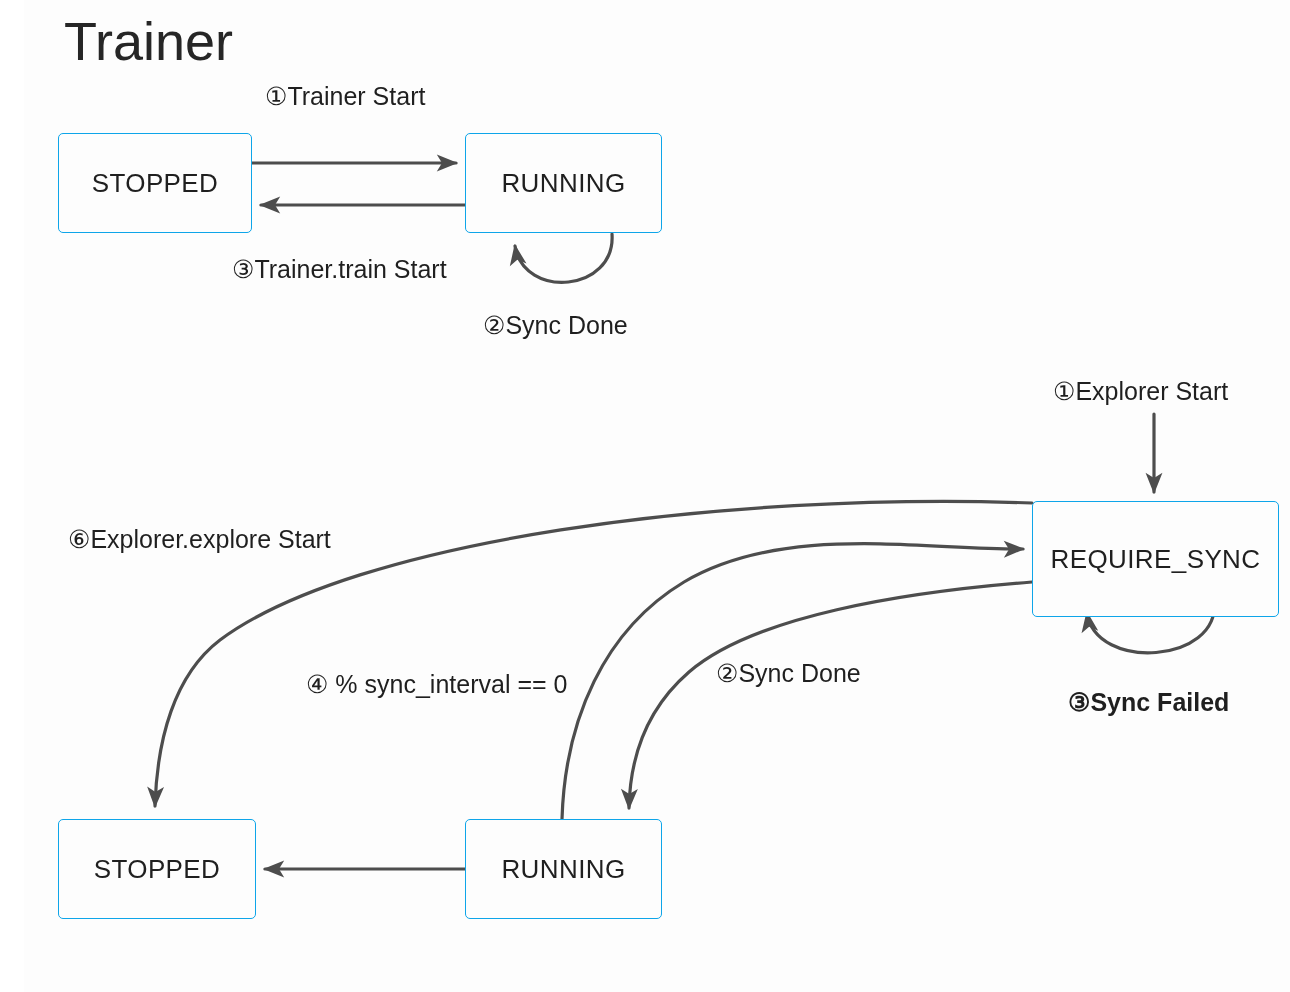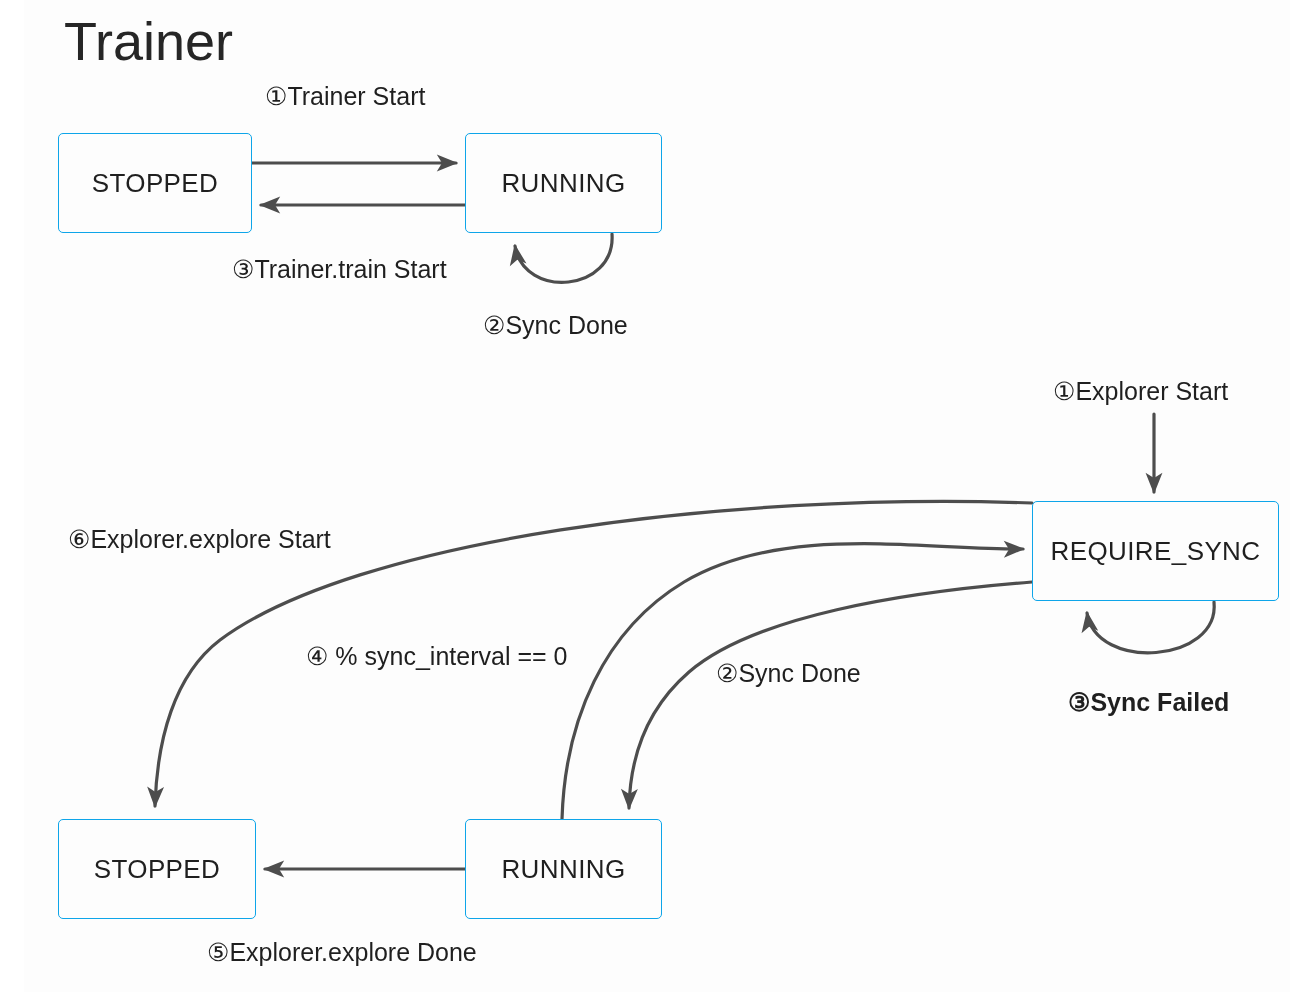--- a/index.html
+++ b/index.html
@@ -108,37 +108,36 @@
   <div class="state-box" style="left:441px; top:133px; width:197px; height:100px;">
     <span class="state-label">RUNNING</span>
   </div>
 
   <div class="edge-label" style="left:241px; top:84px;">①Trainer Start</div>
 
   <div class="edge-label" style="left:208px; top:257px;">③Trainer.train Start</div>
 
   <div class="edge-label" style="left:459px; top:313px;">②Sync Done</div>
 
-  <div class="state-box" style="left:1008px; top:501px; width:247px; height:100px;">
+  <div class="state-box" style="left:1008px; top:501px; width:247px; height:116px;">
     <span class="state-label">REQUIRE_SYNC</span>
   </div>
 
   <div class="state-box" style="left:34px; top:819px; width:198px; height:100px;">
     <span class="state-label">STOPPED</span>
   </div>
 
   <div class="state-box" style="left:441px; top:819px; width:197px; height:100px;">
     <span class="state-label">RUNNING</span>
   </div>
 
   <div class="edge-label" style="left:1029px; top:379px;">①Explorer Start</div>
 
   <div class="edge-label" style="left:1044px; top:690px;font-weight:bold;">③Sync Failed</div>
 
   <div class="edge-label" style="left:44px; top:527px;">⑥Explorer.explore Start</div>
 
-  <div class="edge-label" style="left:282px; top:644px;">④ % sync_interval == 0</div>
+  <div class="edge-label" style="left:282px; top:672px;">④ % sync_interval == 0</div>
 
   <div class="edge-label" style="left:692px; top:661px;">②Sync Done</div>
 
-  <div class="edge-label" style="left:183px; top:940px;">⑤Explorer.explore Done</div>
 
 </div>
 
 </body></html>

